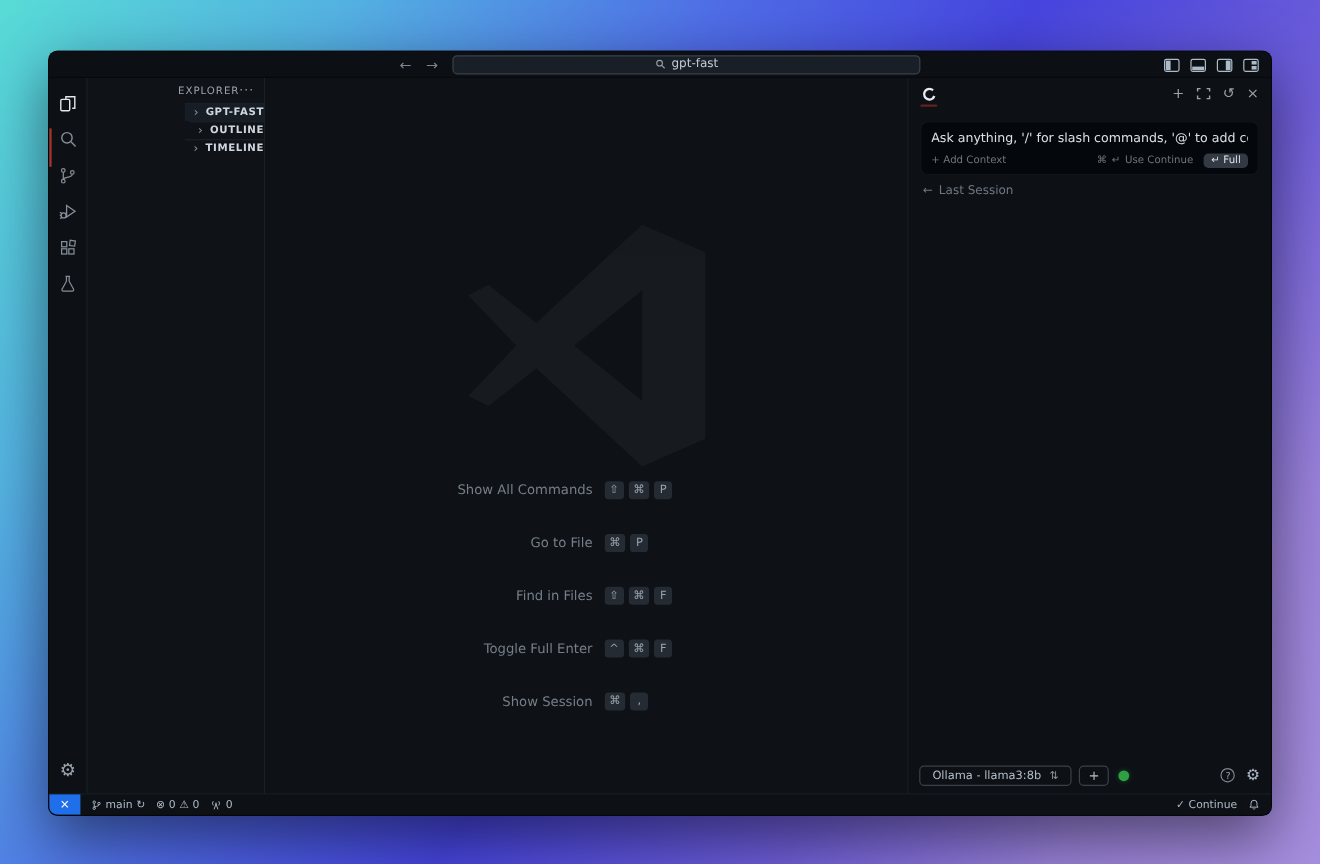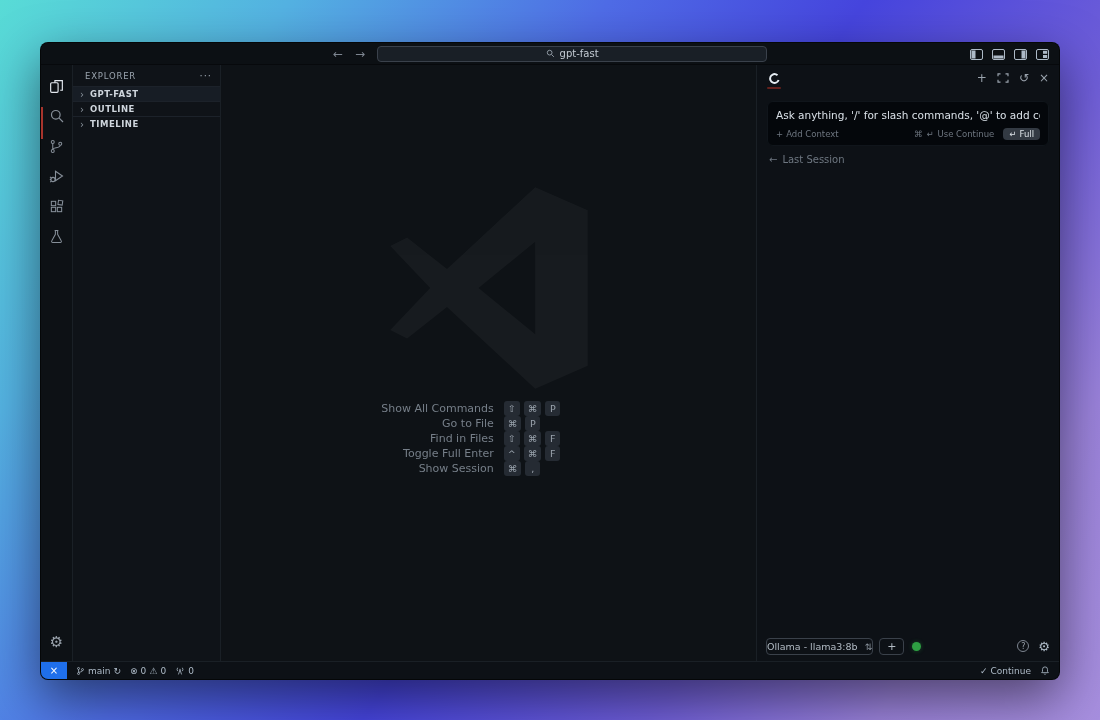--- a/index.html
+++ b/index.html
@@ -24,53 +24,53 @@
   .tb-right svg { display:block; }
   
   .main { flex:1; display:flex; min-height:0; position:relative; }
   .activitybar { width:32px; background:#0d1115; border-right:1px solid #1a2026; display:flex; flex-direction:column; align-items:center; padding-top:6px; position:relative; flex:none; }
   .ab-icon { width:28px; height:30px; display:flex; align-items:center; justify-content:center; color:#868f99; }
   .ab-icon.active { color:#e2e8ee; }
   .ab-spacer { flex:1; }
   .ab-gear { width:28px; height:30px; display:flex; align-items:center; justify-content:center; color:#9aa3ad; font-size:15px; margin-bottom:4px; }
   .active-strip { position:absolute; left:0; top:42px; width:2px; height:32px; background:#a8342c; }
   
-  .sidebar { width:148px; background:#0f1318; border-right:1px solid #1a2026; display:flex; flex-direction:column; flex:none; }
+  .sidebar { width:148px; background:#0f1318; border-right:1px solid #1a2026; display:flex; flex-direction:column; flex:none;align-items:flex-end; }
   .sb-header { height:21px; display:flex; align-items:center; justify-content:space-between; padding:0 8px 0 12px; }
   .sb-title { font-size:8.5px; letter-spacing:.8px; color:#9aa4ae; }
   .sb-menu { color:#9aa4ae; font-size:10px; letter-spacing:1px; }
   .sb-section { height:15px; display:flex; align-items:center; gap:3px; padding-left:4px; border-top:1px solid #1c222a; }
   .sb-section.selected { background:#171d25; }
   .sb-chev { color:#8b949e; font-size:10px; width:10px; text-align:center; }
   .sb-label { font-size:8.5px; font-weight:bold; letter-spacing:.5px; color:#cfd6dd; }
   
   .editor { flex:1; background:#0e1216; position:relative; min-width:0; }
   .watermark { position:absolute; left:50%; top:118px; transform:translateX(-50%); opacity:.035; }
-  .shortcuts { position:absolute; left:0; right:0; top:336px; display:grid; grid-template-columns:auto 92px; gap:0 10px; justify-content:center; align-items:center; }
+  .shortcuts { position:absolute; left:0; right:0; top:336px; display:grid; grid-template-columns:auto 92px; gap:29px 10px; justify-content:center; align-items:center; }
   .sc-label { text-align:right; font-size:11px; color:#767f89; }
   .sc-keys { display:flex; gap:4px; }
   .keycap { min-width:15px; height:15px; padding:0 4px; background:#252b33; border-radius:3px; color:#9aa3ad; font-size:9.5px; display:inline-flex; align-items:center; justify-content:center; }
   
   .panel { width:303px; background:#0d1116; border-left:1px solid #1a2026; display:flex; flex-direction:column; flex:none; }
   .panel-header { height:26px; display:flex; align-items:center; padding:0 10px; }
   .c-logo-wrap { display:flex; flex-direction:column; align-items:center; gap:2px; margin-top:4px; }
   .c-logo { width:13px; height:13px; }
   .c-underline { width:14px; height:2px; background:#64201c; border-radius:1px; }
   .ph-actions { margin-left:auto; display:flex; align-items:center; gap:10px; color:#9aa3ad; }
   .ph-actions .glyph { font-size:12px; line-height:1; }
   .chat-input { margin:10px 10px 0 10px; background:#04070b; border:1px solid #10151b; border-radius:6px; padding:7px 8px 5px 8px; }
   .chat-placeholder { color:#d9e0e7; font-size:10.5px; white-space:nowrap; overflow:hidden; }
   .ci-row { margin-top:7px; display:flex; align-items:center; font-size:8.5px; color:#6e7680; }
   .add-context { display:flex; gap:3px; align-items:center; }
   .ci-right { margin-left:auto; display:flex; align-items:center; gap:4px; }
   .enter-pill { background:#333a43; color:#dde3e8; border-radius:4px; padding:1px 6px; display:flex; gap:3px; align-items:center; margin-left:5px; font-size:8.5px; }
   .last-session { margin:8px 12px; color:#6e7781; font-size:10px; display:flex; gap:5px; align-items:center; }
   .panel-spacer { flex:1; }
   .panel-bottom { height:30px; display:flex; align-items:center; gap:6px; padding:0 9px; }
-  .model-select { border:1px solid #3a414a; border-radius:4px; padding:2px 0; color:#b3bcc5; font-size:9.5px; display:flex; align-items:flex-end; gap:7px; }
+  .model-select { border:1px solid #3a414a; border-radius:4px; padding:2px 10px; color:#b3bcc5; font-size:9.5px; display:flex; align-items:flex-end; gap:7px; }
   .model-stepper { color:#8b949e; font-size:9px; }
   .plus-btn { border:1px solid #3a414a; border-radius:4px; padding:1px 7px; color:#b3bcc5; font-size:11px; }
   .green-dot { width:9px; height:9px; border-radius:50%; background:#2ea043; box-shadow:0 0 4px #2ea04366; margin-left:2px; }
   .pb-right { margin-left:auto; display:flex; align-items:center; gap:9px; }
   .help-circle { width:12px; height:12px; border:1px solid #7d8590; border-radius:50%; color:#9aa3ad; font-size:8px; display:flex; align-items:center; justify-content:center; }
   .pb-gear { color:#adbac7; font-size:13px; }
   
   .statusbar { height:18px; background:#0d1116; border-top:1px solid #1a2026; display:flex; align-items:center; font-size:9px; color:#adbac7; flex:none; }
   .remote-badge { width:26px; height:100%; background:#1f6feb; color:#fff; display:flex; align-items:center; justify-content:center; font-size:10px; flex:none; }
   .sb-item { display:flex; align-items:center; gap:3px; margin-left:9px; }

